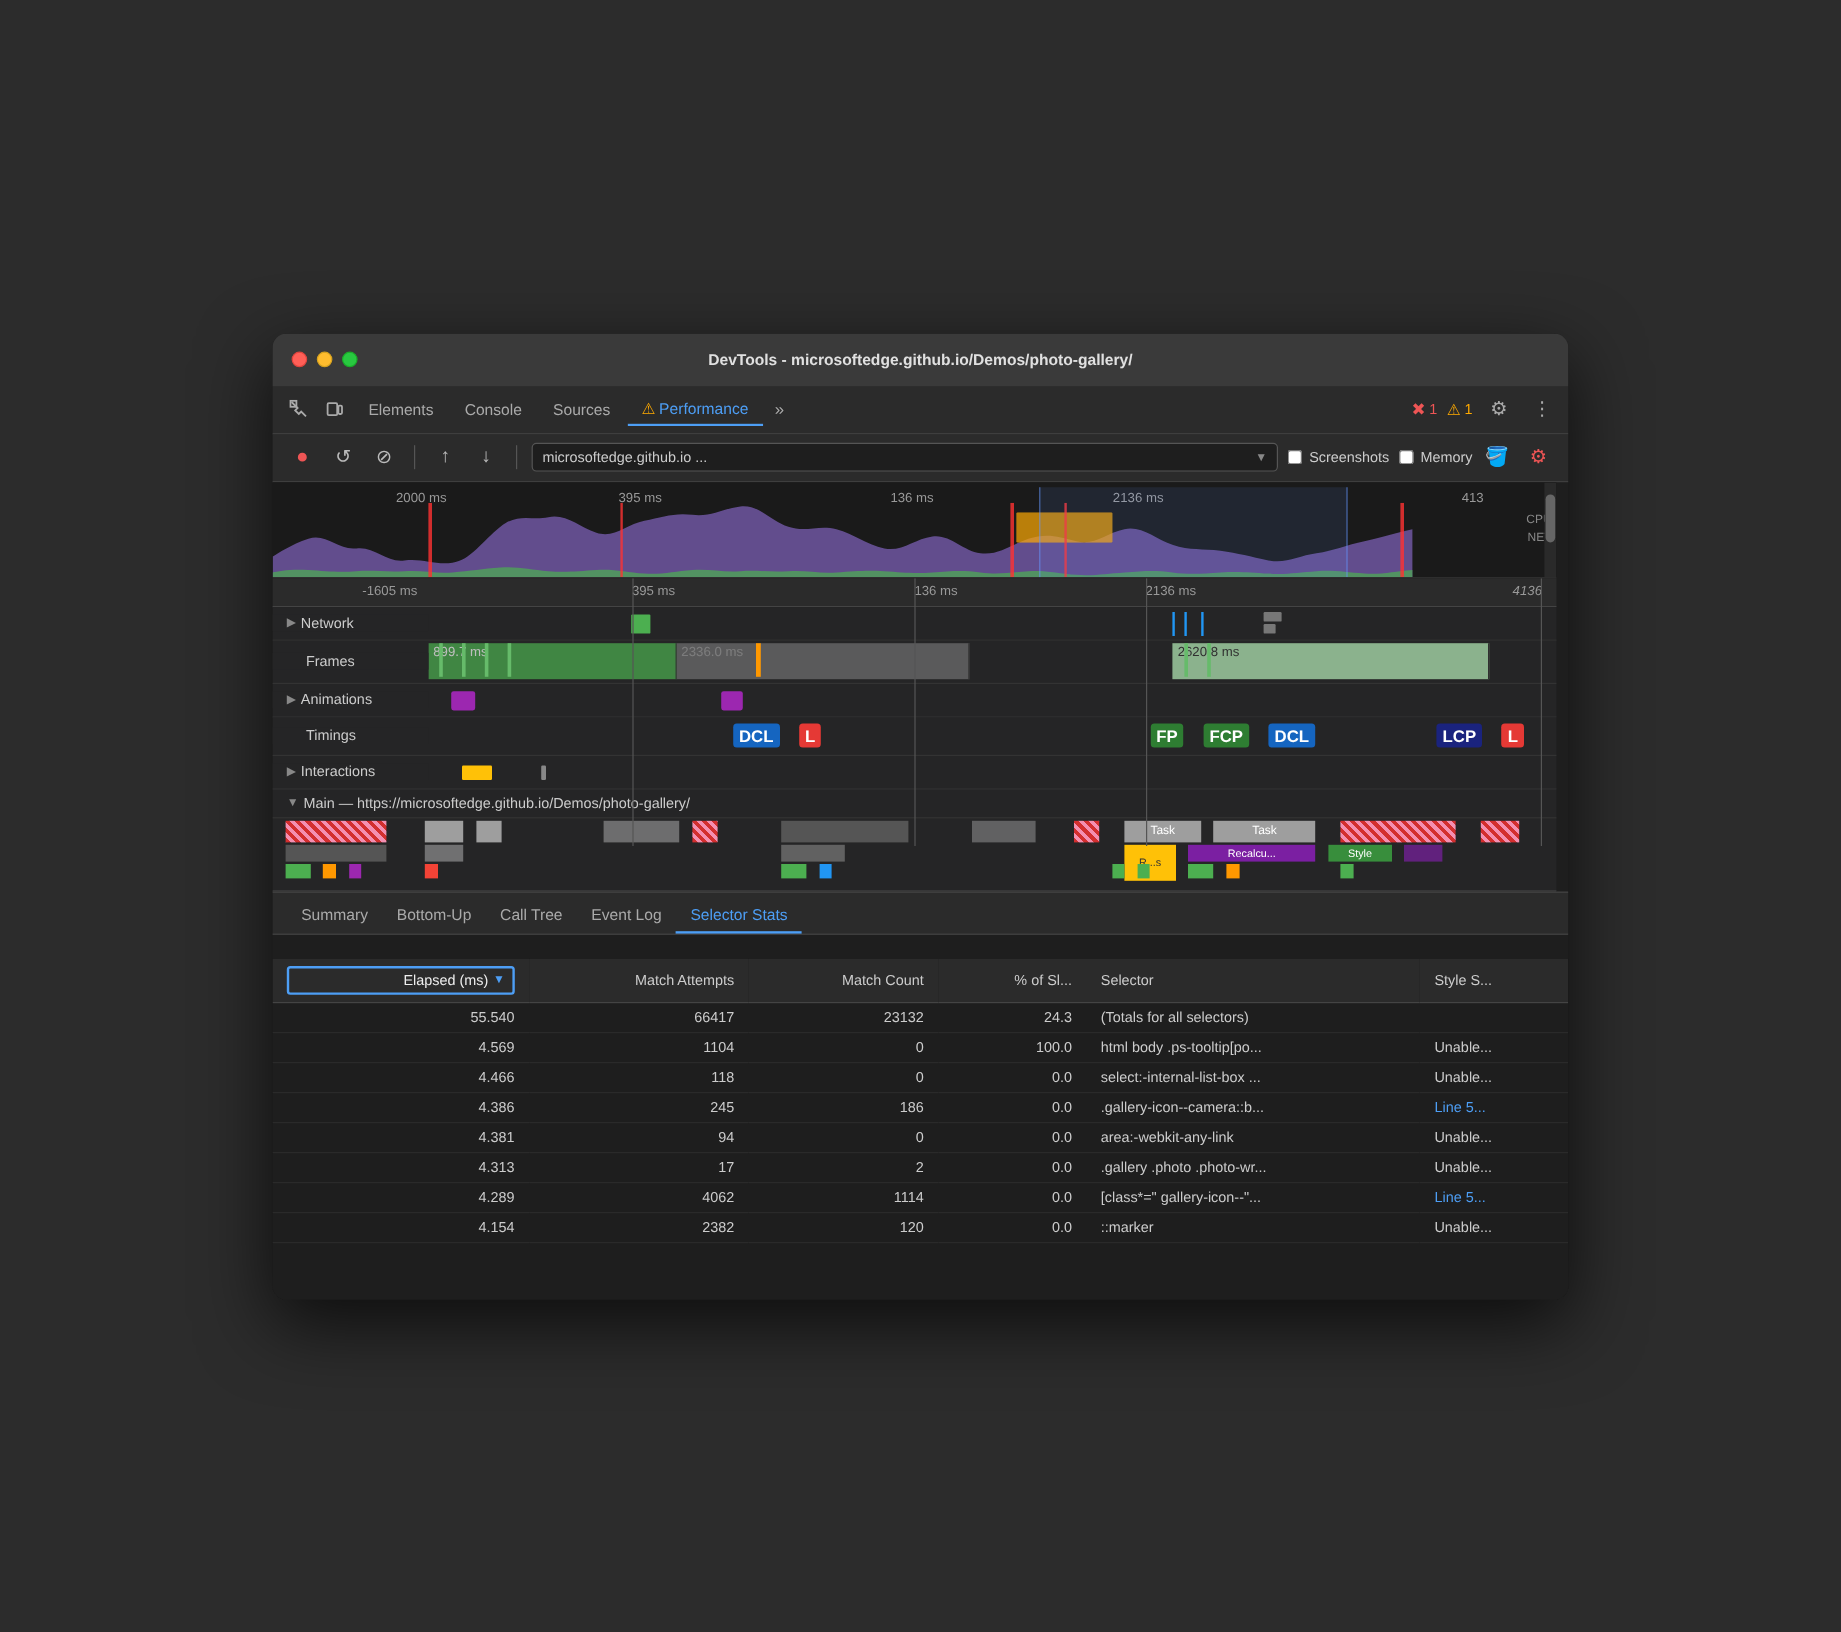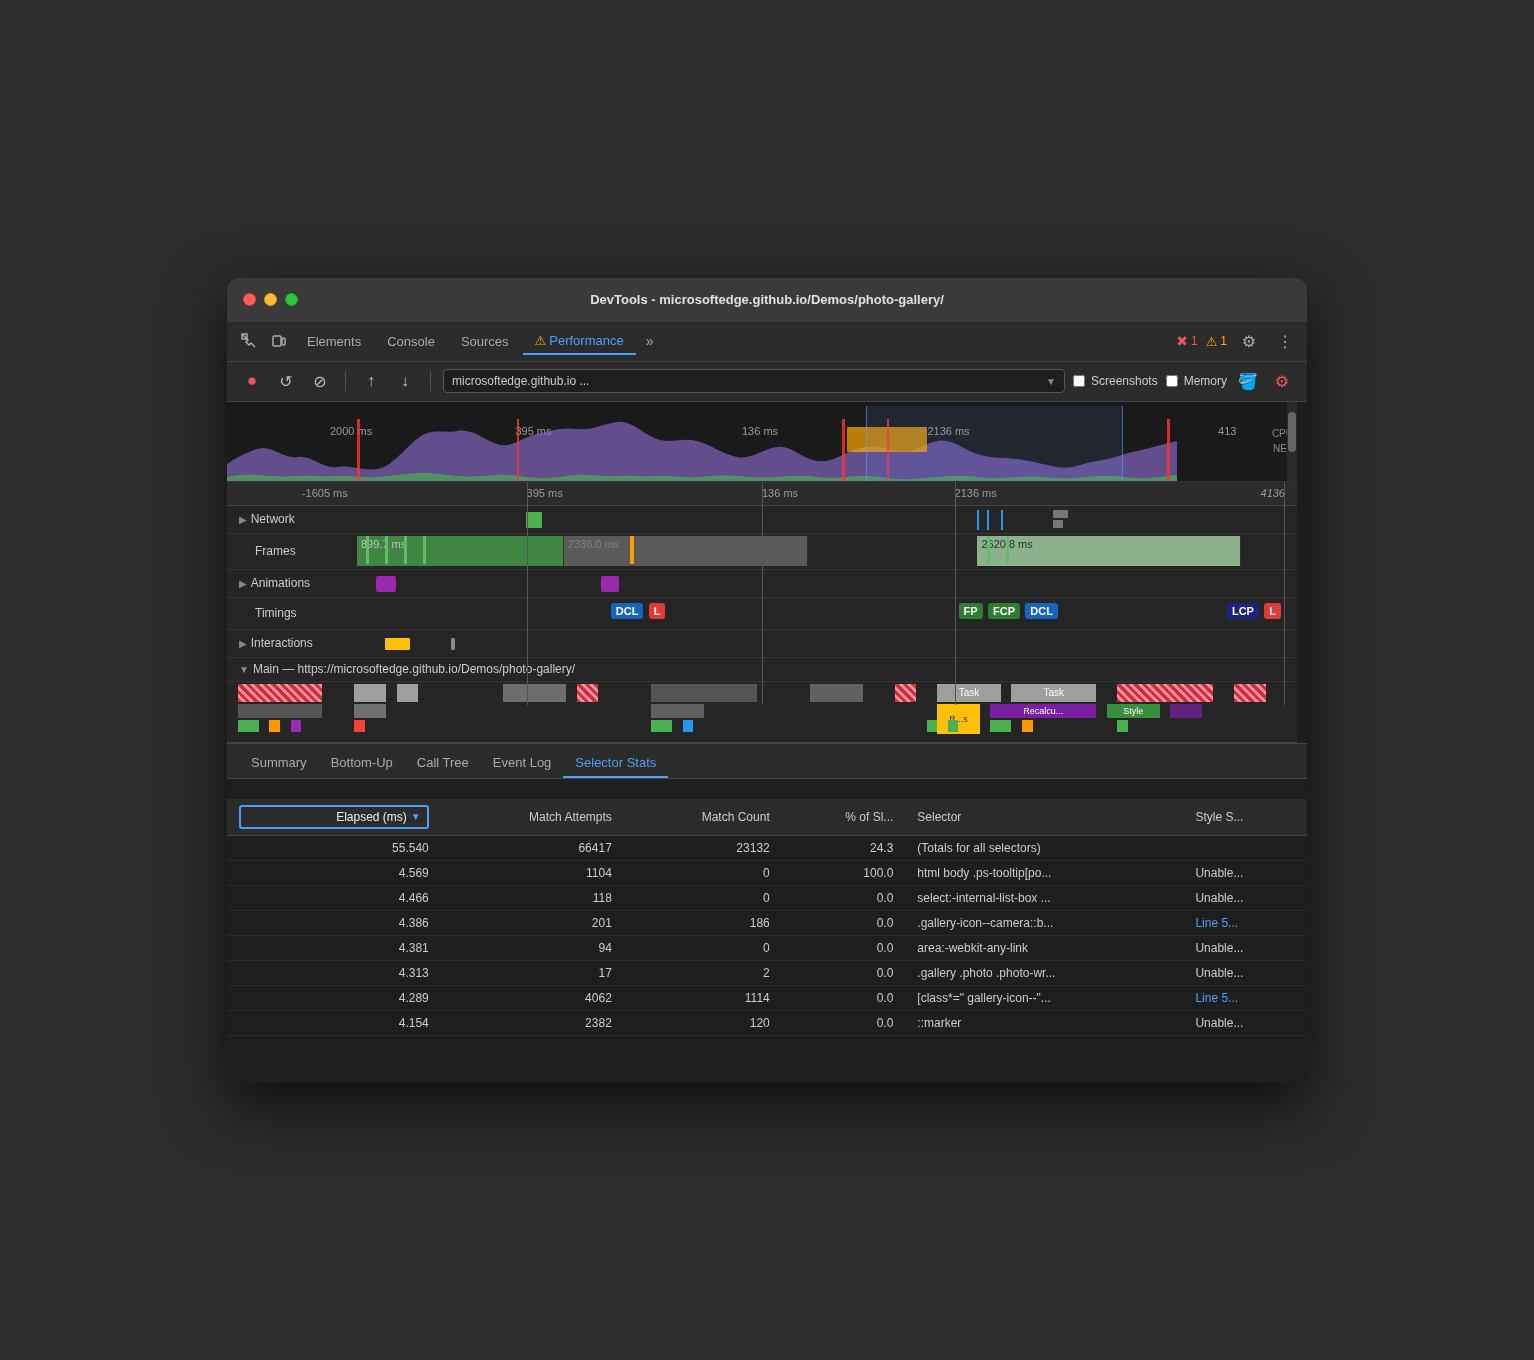--- a/index.html
+++ b/index.html
@@ -339,24 +339,24 @@
     }
     .sort-arrow { color: #4d9ef5; font-size: 10px; }
 
     
     .timing-badge {
       display: inline-flex;
       align-items: center;
       justify-content: center;
       padding: 2px 5px;
       border-radius: 3px;
-      font-size: 11px;
+      font-size: 14px;
       font-weight: 700;
       color: white;
-      margin-right: 2px;
+      margin-right: 13px;
     }
     .badge-dcl { background: #1565c0; }
     .badge-l { background: #e53935; }
     .badge-fp { background: #2e7d32; }
     .badge-fcp { background: #2e7d32; }
     .badge-lcp { background: #1a237e; }
 
     
     .hatched {
       background: repeating-linear-gradient(
@@ -452,21 +452,21 @@
     <div class="settings-btn">⚙</div>
   </div>
 
   <div class="perf-panel">
 
     <div class="timeline-section">
 
       <div class="chart-area">
         <div style="position:absolute;top:4px;left:0;right:40px;bottom:0;">
 
-          <div style="position:absolute;top:16px;left:0;right:0;height:18px;display:flex;align-items:center;font-size:11px;color:#999;">
+          <div style="position:absolute;top:0;left:0;right:0;height:18px;display:flex;align-items:center;font-size:11px;color:#999;">
             <span style="position:absolute;left:10%;">2000 ms</span>
             <span style="position:absolute;left:28%;">395 ms</span>
             <span style="position:absolute;left:50%;">136 ms</span>
             <span style="position:absolute;left:68%;">2136 ms</span>
             <span style="position:absolute;right:2%;">413</span>
           </div>
 
           <svg width="100%" height="62" style="position:absolute;bottom:0;left:0;right:0;">
 
             <path d="M0,62 L0,45 C5,42 15,35 30,30 C45,25 55,40 70,38 C85,36 95,50 110,48 C125,46 135,52 150,50 C165,48 175,32 190,20 C205,8 215,15 230,12 C245,9 255,20 270,25 C285,30 295,18 310,15 C325,12 335,8 350,10 C365,12 375,5 390,3 C405,1 415,15 430,20 C445,25 455,18 470,22 C485,26 495,35 510,38 C525,41 535,30 550,28 C565,26 575,40 590,42 C605,44 615,35 630,30 C645,25 655,28 670,32 C685,36 695,25 710,22 C725,19 735,30 750,35 C765,40 775,38 790,40 C805,42 815,45 830,48 C845,51 855,44 870,42 C885,40 895,35 910,32 C925,29 935,25 950,22 L950,62 Z" fill="rgba(147,112,219,0.6)"></path>
@@ -707,21 +707,21 @@
             <tr>
               <td>4.466</td>
               <td>118</td>
               <td>0</td>
               <td>0.0</td>
               <td class="selector-cell">select:-internal-list-box ...</td>
               <td class="selector-cell">Unable...</td>
             </tr>
             <tr>
               <td>4.386</td>
-              <td>201</td>
+              <td>245</td>
               <td>186</td>
               <td>0.0</td>
               <td class="selector-cell">.gallery-icon--camera::b...</td>
               <td class="link-cell">Line 5...</td>
             </tr>
             <tr>
               <td>4.381</td>
               <td>94</td>
               <td>0</td>
               <td>0.0</td>

